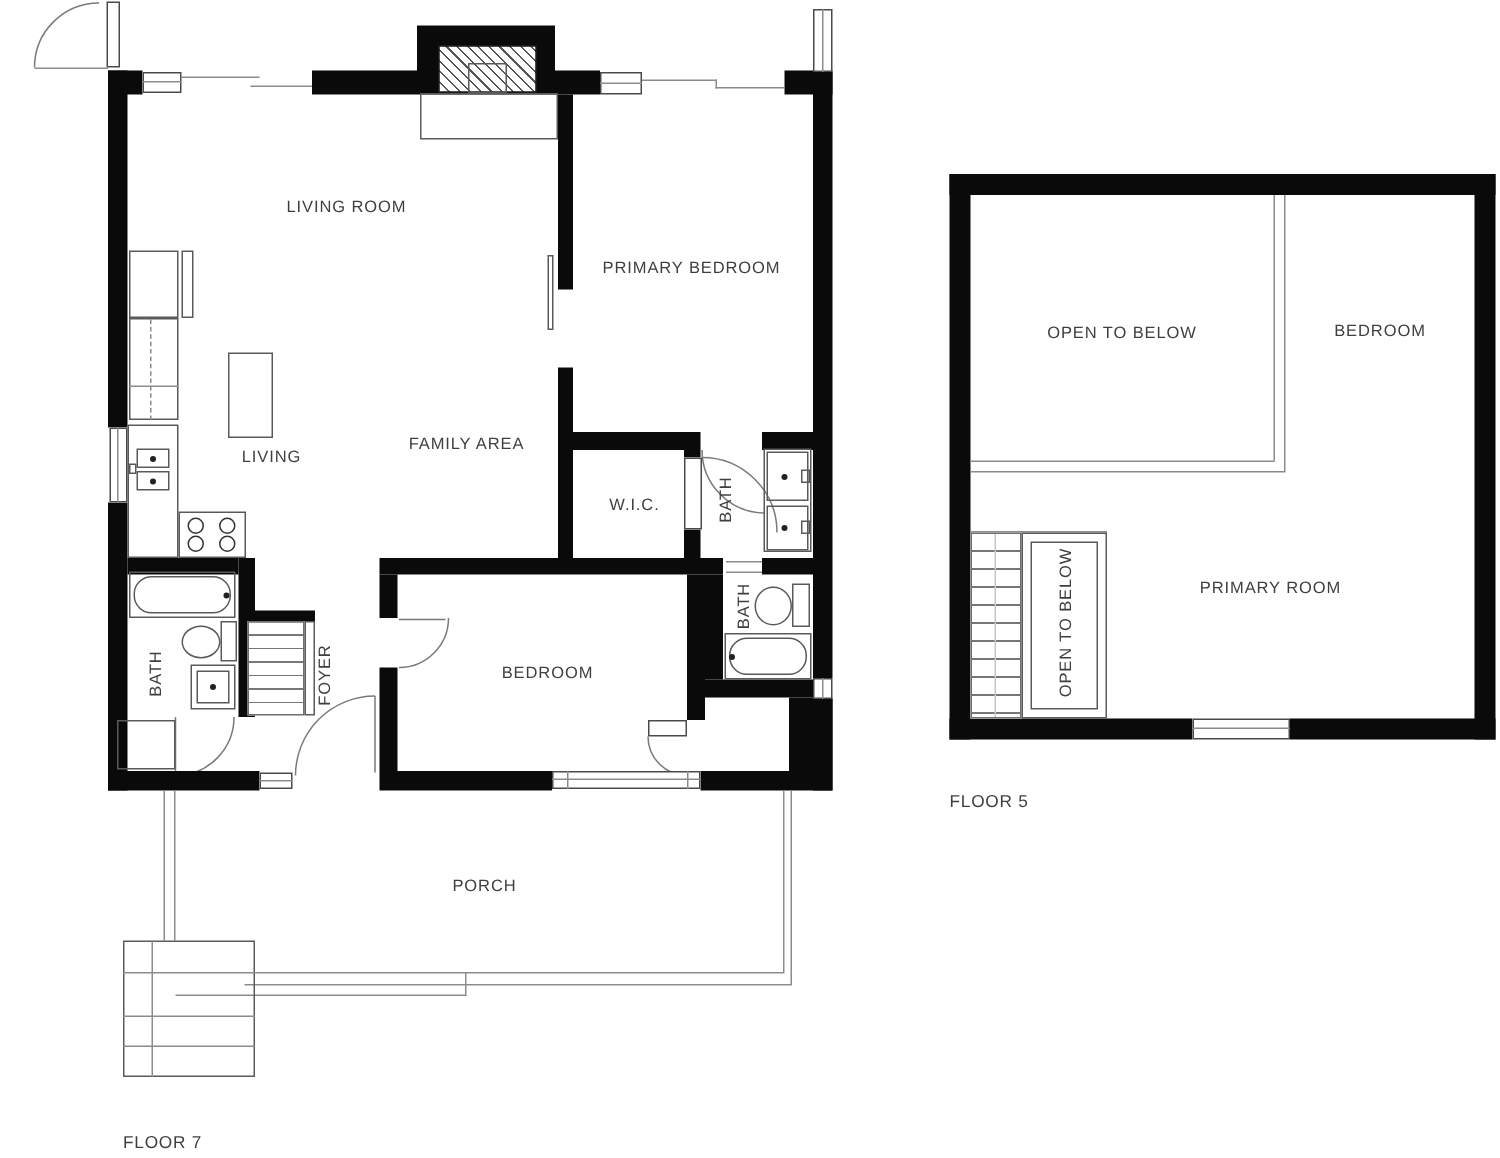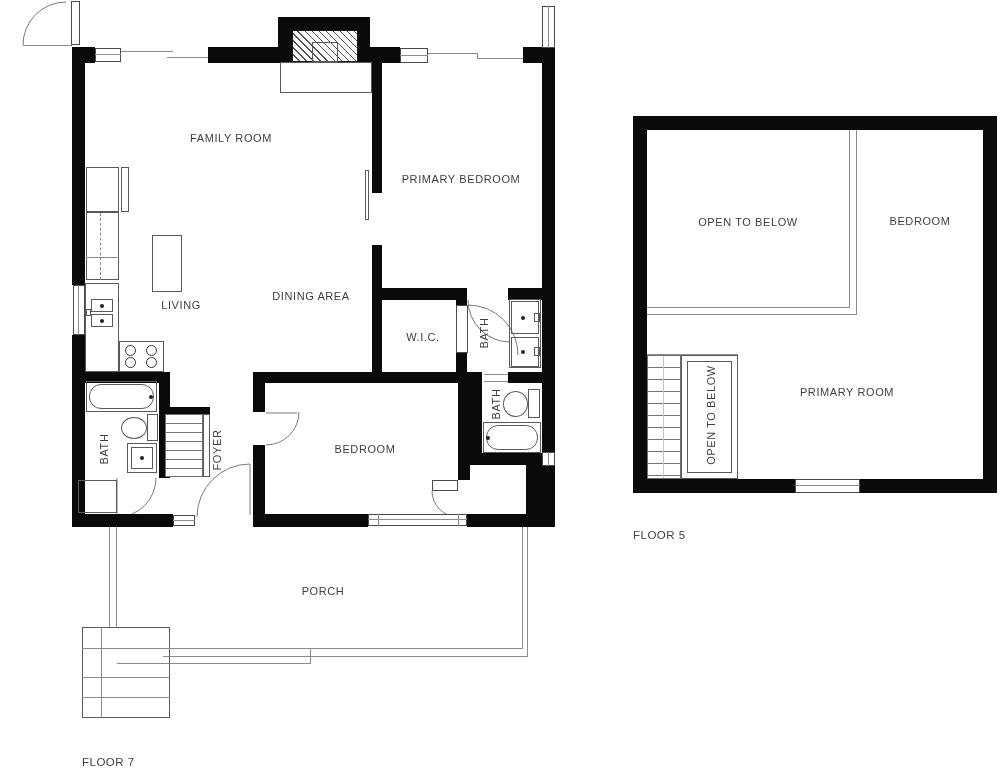--- a/index.html
+++ b/index.html
@@ -42,24 +42,24 @@
       <path d="M266 445 A33 33 0 0 0 299 412"></path>
       <path d="M266 413 L297 413"></path>
       <path d="M432 491 A26 26 0 0 0 458 517"></path>
       <path d="M197 517 A53 53 0 0 1 250 464"></path>
       <path d="M250 464 L250 515"></path>
       <path d="M156 478 A39 39 0 0 1 117 517"></path>
       <path d="M117 478 L117 514"></path>
     </g>
   </svg>
 
-  <span class="lbl" style="left:231px;top:138px">FAMILY ROOM</span>
+  <span class="lbl" style="left:231px;top:138px">LIVING ROOM</span>
   <span class="lbl" style="left:461px;top:179px">PRIMARY BEDROOM</span>
   <span class="lbl" style="left:181px;top:305px">LIVING</span>
-  <span class="lbl" style="left:311px;top:296px">DINING AREA</span>
+  <span class="lbl" style="left:311px;top:296px">FAMILY AREA</span>
   <span class="lbl" style="left:423px;top:337px">W.I.C.</span>
   <span class="lbl v" style="left:484px;top:333px">BATH</span>
   <span class="lbl v" style="left:496px;top:404px">BATH</span>
   <span class="lbl v" style="left:104px;top:449px">BATH</span>
   <span class="lbl" style="left:365px;top:449px">BEDROOM</span>
   <span class="lbl v" style="left:217px;top:450px">FOYER</span>
   <span class="lbl" style="left:323px;top:591px">PORCH</span>
   <span class="lbl fl" style="left:82px;top:762px">FLOOR 7</span>
 
   <span class="lbl" style="left:748px;top:222px">OPEN TO BELOW</span>

